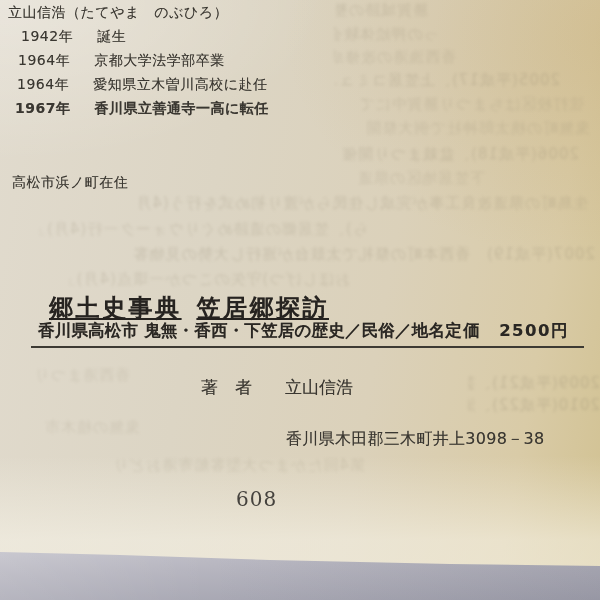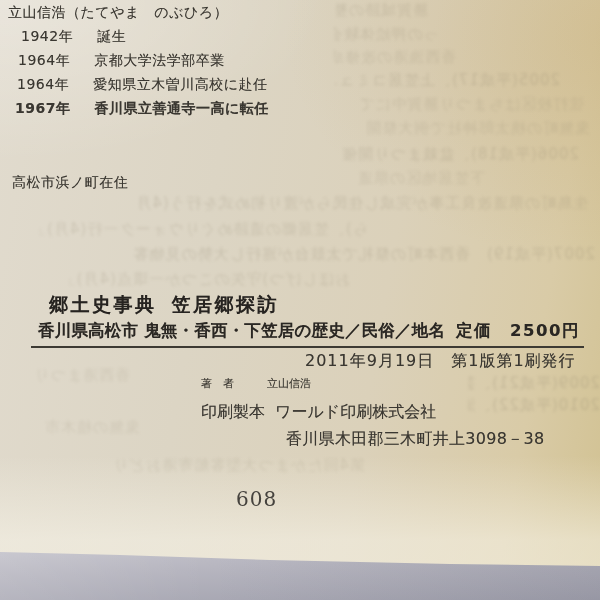--- a/index.html
+++ b/index.html
@@ -32,31 +32,31 @@
   .bio .yr{margin-right:24px;}
   .name-line{left:8px;top:4px;}
   .r1{left:21px;top:28px;}
   .r2{left:18px;top:52px;}
   .r3{left:17px;top:76px;}
   .r4{left:15px;top:100px;font-weight:bold;}
   .r5{left:87px;top:125px;}
   .r6{left:15px;top:149px;}
   .residence{left:12px;top:174px;}
   
-  .title-row{left:49px;top:292px;font-size:19px;font-weight:bold;
-             letter-spacing:2.5px;color:#262320;}
+  .title-row{left:49px;top:292px;font-size:24px;font-weight:bold;
+             letter-spacing:2.5px;color:#262320;text-decoration:underline;}
   .title-row .sub{margin-left:15px;}
   .series-row{left:31px;top:320px;width:553px;display:flex;
               justify-content:space-between;align-items:baseline;
               font-weight:bold;font-size:16.5px;color:#2a2723;
               border-bottom:2px solid #3d3a33;padding-bottom:4px;}
   .series-row .series{margin-left:7px;letter-spacing:0.2px;}
-  .series-row .price{margin-right:4px;letter-spacing:1.5px;}
+  .series-row .price{margin-right:15px;letter-spacing:1.5px;}
   .edition-row{left:305px;top:351px;font-size:16px;letter-spacing:1px;}
-  .author-row{left:201px;top:376px;font-size:11px;}
+  .author-row{left:201px;top:376px;font-size:17px;}
   .author-row .nm{margin-left:33px;}
   .printer-row{left:201px;top:402px;font-size:16px;}
   .printer-row .nm{margin-left:10px;}
   .address-row{left:286px;top:429px;font-size:16px;letter-spacing:0.3px;}
   .page-num{left:236px;top:487px;width:56px;text-align:left;
             font-family:"DejaVu Serif",serif;font-size:20px;color:#45423d;
             letter-spacing:1px;text-shadow:none;}
   
   .bleed{position:absolute;transform:scaleX(-1);filter:blur(1.6px);
          color:#857a63;font-size:15px;white-space:nowrap;overflow:hidden;
@@ -120,28 +120,24 @@
 
   <div class="t title-row">
     <span>郷土史事典</span><span class="sub">笠居郷探訪</span>
   </div>
 
   <div class="t series-row">
     <span class="series">香川県高松市 鬼無・香西・下笠居の歴史／民俗／地名</span>
     <span class="price">定価　2500円</span>
   </div>
 
-  <div class="t edition-row">2011年9月19日　第1版第1刷発行</div>
 
   <div class="t author-row">
     <span>著　者</span><span class="nm">立山信浩</span>
   </div>
 
-  <div class="t printer-row">
-    <span>印刷製本</span><span class="nm">ワールド印刷株式会社</span>
-  </div>
 
   <div class="t address-row">香川県木田郡三木町井上3098－38</div>
 
   <div class="t page-num">608</div>
 
   <div class="table-surface"></div>
 </div>
 
 </body></html>

